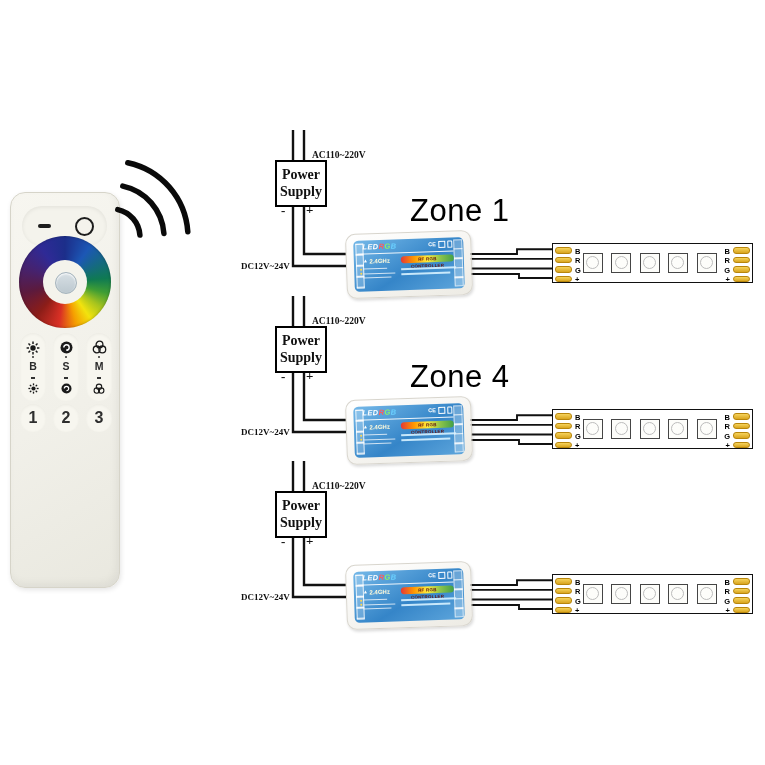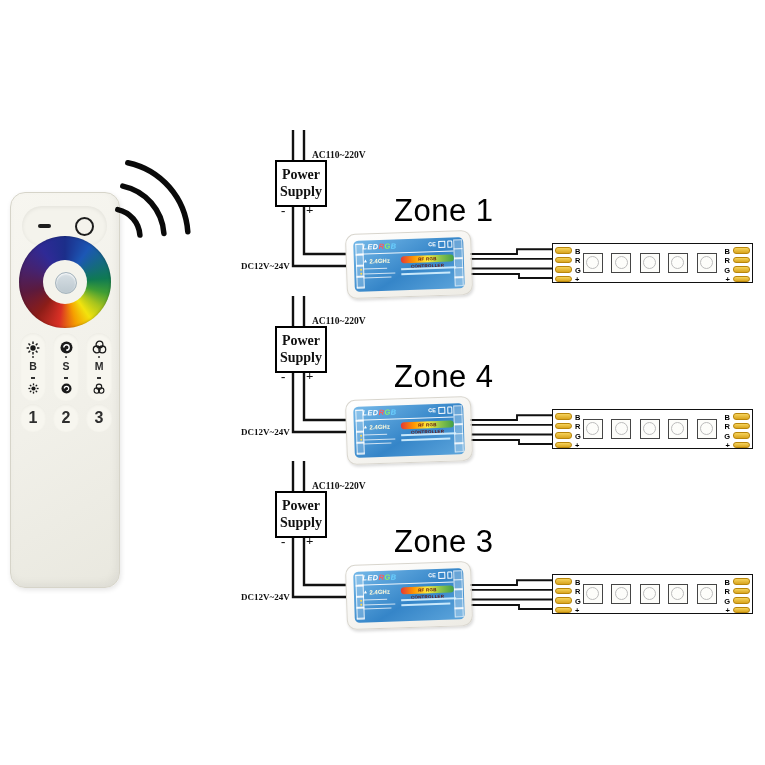--- a/index.html
+++ b/index.html
@@ -42,21 +42,21 @@
   .pw{stroke:#111;stroke-width:2.4;fill:none;}
   .sw{stroke:#111;stroke-width:1.9;fill:none;}
   .ac-label{position:absolute;left:72px;top:20px;font-family:"Liberation Serif",serif;font-weight:bold;font-size:9.5px;white-space:nowrap;}
   .psu{position:absolute;left:35px;top:30px;width:52px;height:47px;border:2.2px solid #000;background:#fff;
        box-sizing:border-box;text-align:center;padding-top:4px;
        font-family:"Liberation Serif",serif;font-weight:bold;font-size:14px;line-height:1.22;}
   .neg{position:absolute;left:41px;top:73px;font-family:"Liberation Serif",serif;font-weight:bold;font-size:13px;}
   .pos{position:absolute;left:66px;top:72px;font-family:"Liberation Serif",serif;font-weight:bold;font-size:13px;}
   .dc-label{position:absolute;left:1px;top:131px;width:47px;text-align:right;
        font-family:"Liberation Serif",serif;font-weight:bold;font-size:9px;white-space:nowrap;}
-  .zone-title{position:absolute;left:154px;top:63px;margin:0;font-size:31px;font-weight:400;letter-spacing:.5px;color:#000;}
+  .zone-title{position:absolute;left:170px;top:63px;margin:0;font-size:31px;font-weight:400;letter-spacing:.5px;color:#000;}
 
   .controller{position:absolute;left:106px;top:102px;width:124px;height:63px;border-radius:10px;
        background:linear-gradient(160deg,#ffffff,#edebe4);border:1px solid #d8d5cd;
        box-shadow:1px 2px 3px rgba(0,0,0,.14);transform:rotate(-2deg);}
   .ctl-label{position:absolute;left:7px;top:6px;right:7px;bottom:6px;border-radius:5px;overflow:hidden;
        background:linear-gradient(150deg,#74b8e8 0%,#3585c8 55%,#5ea6dc 100%);}
   .brand{position:absolute;left:9px;top:2px;font-style:italic;font-weight:bold;font-size:7.5px;color:#fff;letter-spacing:.4px;}
   .certs{position:absolute;right:11px;top:2.5px;display:flex;gap:2px;align-items:center;color:#fff;font-size:5.5px;font-weight:bold;}
   .cert-box{width:5px;height:5px;border:0.8px solid #fff;}
   .cert-bin{width:3.5px;height:5px;border:0.8px solid #fff;border-radius:1px 1px 0 0;}
@@ -328,21 +328,20 @@
       <path class="sw" d="M229,128.9 H313"></path>
       <path class="sw" d="M229,138.5 H313"></path>
       <path class="sw" d="M229,144 H279 V148 H313"></path>
     </svg>
 
     <div class="ac-label">AC110~220V</div>
     <div class="psu"><span>Power Supply</span></div>
     <div class="neg">-</div>
     <div class="pos">+</div>
     <div class="dc-label">DC12V~24V</div>
-    <h2 class="zone-title">Zone 3</h2>
 
     <div class="controller">
       <div class="ctl-label">
         <div class="lstrip"></div>
         <div class="rstrip"></div>
         <div class="brand"><span>LED</span><span class="brand-rgb"><span style="color: rgb(255, 90, 90);">R</span><span style="color: rgb(140, 240, 106);">G</span><span style="color: rgb(106, 208, 255);">B</span></span></div>
         <div class="certs">
           <span>CE</span>
           <span class="cert-box"></span>
           <span class="cert-bin"></span>

